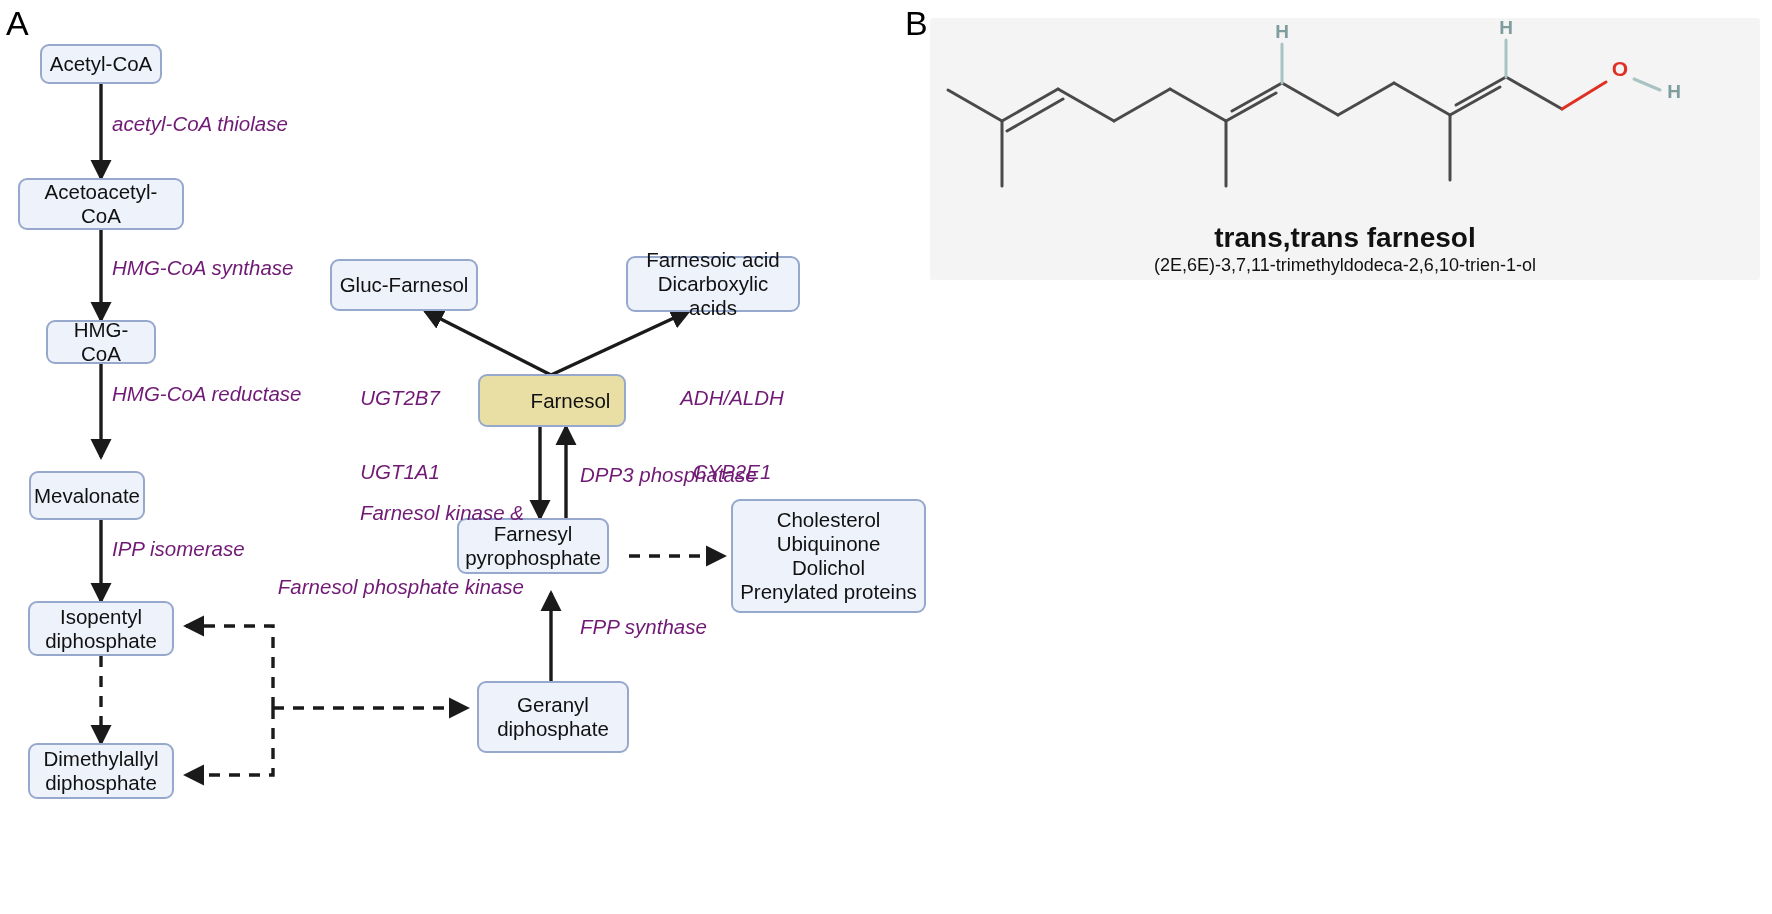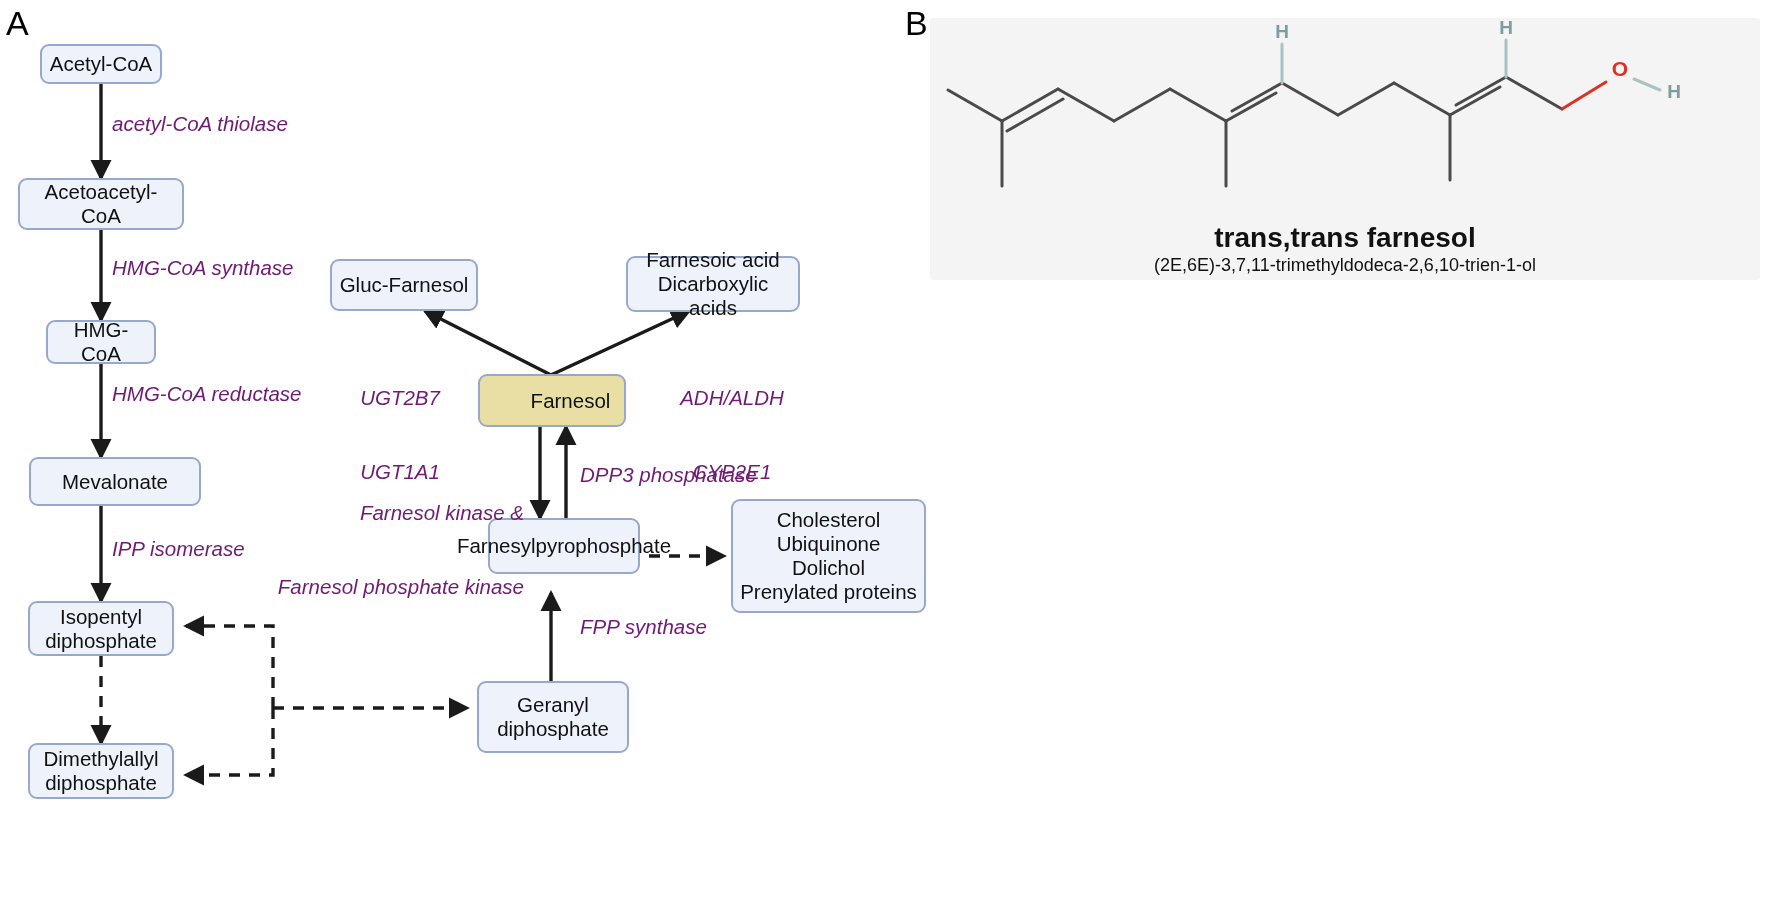--- a/index.html
+++ b/index.html
@@ -78,21 +78,21 @@
 </div>
 
 <div class="node" style="left:18px;top:178px;width:166px;height:52px;">
   <span>Acetoacetyl-CoA</span>
 </div>
 
 <div class="node" style="left:46px;top:320px;width:110px;height:44px;">
   <span>HMG-CoA</span>
 </div>
 
-<div class="node" style="left:29px;top:457px;width:172px;height:49px;">
+<div class="node" style="left:29px;top:471px;width:116px;height:49px;">
   <span>Mevalonate</span>
 </div>
 
 <div class="node" style="left:28px;top:601px;width:146px;height:55px;flex-direction:column;">
   <span>Isopentyl</span>
   <span>diphosphate</span>
 </div>
 
 <div class="node" style="left:28px;top:743px;width:146px;height:56px;flex-direction:column;">
   <span>Dimethylallyl</span>
@@ -105,21 +105,21 @@
 
 <div class="node" style="left:626px;top:256px;width:174px;height:56px;flex-direction:column;">
   <span>Farnesoic acid</span>
   <span>Dicarboxylic acids</span>
 </div>
 
 <div class="node accent" style="left:478px;top:374px;width:148px;height:53px;">
   <span>Farnesol</span>
 </div>
 
-<div class="node" style="left:488px;top:518px;width:152px;height:56px;flex-direction:row;">
+<div class="node" style="left:457px;top:518px;width:152px;height:56px;flex-direction:column;">
   <span>Farnesyl</span>
   <span>pyrophosphate</span>
 </div>
 
 <div class="node" style="left:477px;top:681px;width:152px;height:72px;flex-direction:column;">
   <span>Geranyl</span>
   <span>diphosphate</span>
 </div>
 
 <div class="node" style="left:731px;top:499px;width:195px;height:114px;flex-direction:column;">

